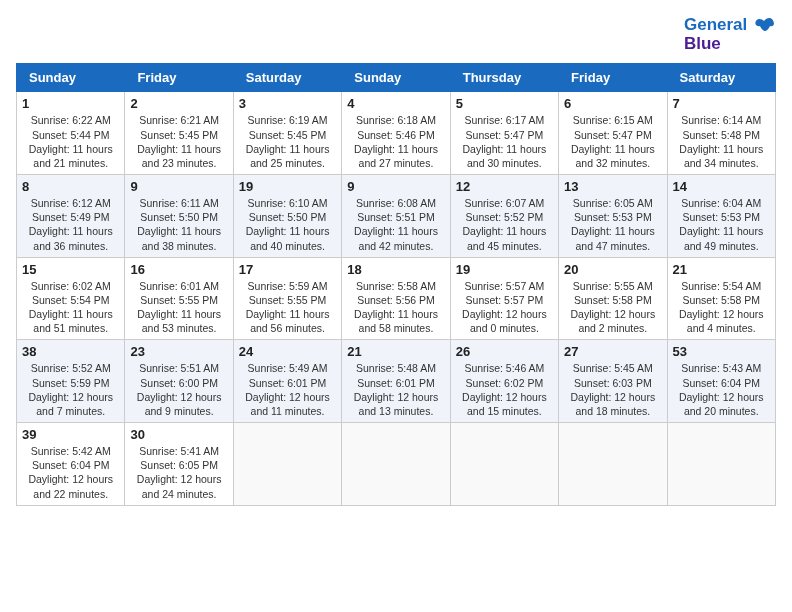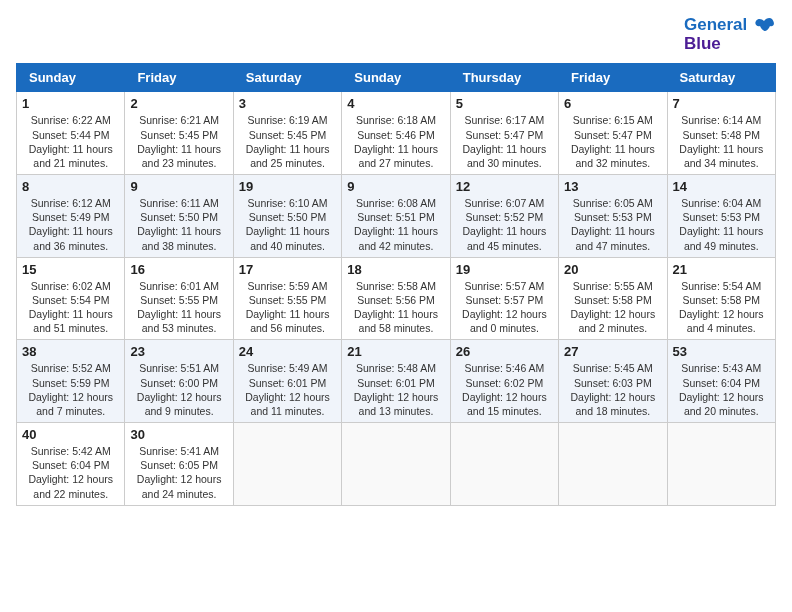--- a/index.html
+++ b/index.html
@@ -242,21 +242,21 @@
           <span class="day-num">27</span>
           <div class="day-info">Sunrise: 5:45 AM<br>Sunset: 6:03 PM<br>Daylight: 12 hours<br>and 18 minutes.</div>
         </td>
         <td>
           <span class="day-num">53</span>
           <div class="day-info">Sunrise: 5:43 AM<br>Sunset: 6:04 PM<br>Daylight: 12 hours<br>and 20 minutes.</div>
         </td>
       </tr>
       <tr class="row-odd">
         <td>
-          <span class="day-num">40</span>
+          <span class="day-num">39</span>
           <div class="day-info">Sunrise: 5:42 AM<br>Sunset: 6:04 PM<br>Daylight: 12 hours<br>and 22 minutes.</div>
         </td>
         <td>
           <span class="day-num">30</span>
           <div class="day-info">Sunrise: 5:41 AM<br>Sunset: 6:05 PM<br>Daylight: 12 hours<br>and 24 minutes.</div>
         </td>
         <td class="empty-cell"></td>
         <td class="empty-cell"></td>
         <td class="empty-cell"></td>
         <td class="empty-cell"></td>

